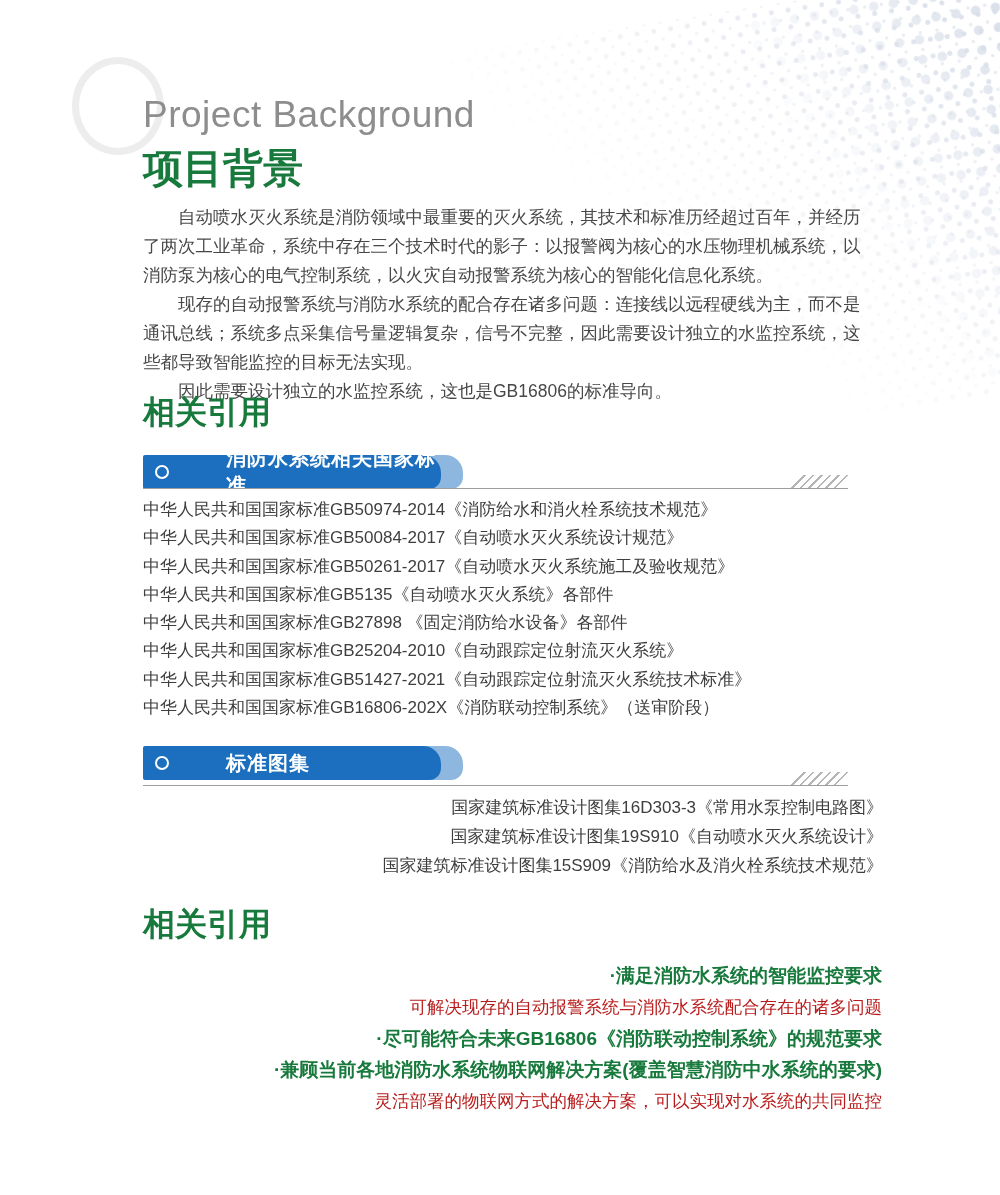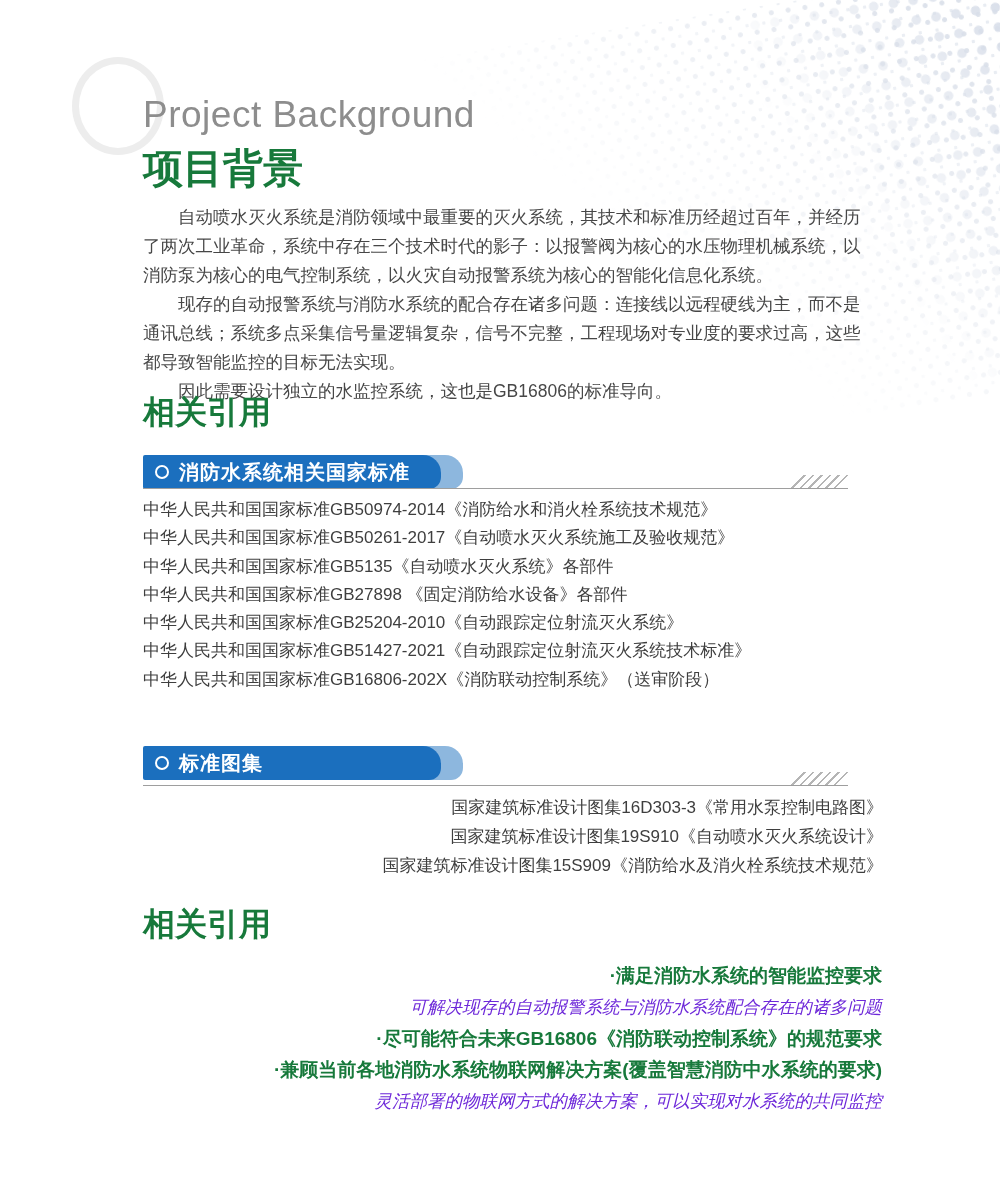--- a/index.html
+++ b/index.html
@@ -57,21 +57,21 @@
   .banner-1 { top:455px; }
   .banner-2 { top:746px; }
   .banner-echo {
     position:absolute; left:22px; top:0; width:298px; height:34px;
     background:rgba(27,111,190,0.5); border-radius:2px 18px 12px 2px;
   }
   .banner-main {
     position:absolute; left:0; top:0; width:298px; height:34px;
     background:#1B6FBE; border-radius:2px 18px 12px 2px;
     display:flex; align-items:center; padding-left:12px;
-    color:#ffffff; font-size:20px; font-weight:bold; letter-spacing:1px;
+    color:#ffffff; font-size:20px; font-weight:bold; letter-spacing:1px;gap:47px;
   }
   .banner-ring {
     width:14px; height:14px; border:2px solid #ffffff; border-radius:50%;
     margin-right:10px; flex:0 0 auto;
   }
 
   .rule { position:absolute; left:143px; width:705px; height:1px; background:#9e9e9e; }
   .rule-1 { top:488px; }
   .rule-2 { top:785px; }
   .hatch {
@@ -85,55 +85,56 @@
   .std-list { position:absolute; left:143px; top:496px; width:740px;
     font-size:17px; line-height:28.3px; color:#3e3e3e; list-style:none; }
   .atlas-list { position:absolute; left:143px; top:793px; width:740px;
     font-size:17px; line-height:29px; color:#3e3e3e; list-style:none;text-align:right; }
 
   .goals { position:absolute; left:122px; top:961px; width:760px; list-style:none;text-align:right; }
   .goal-primary {
     font-size:19px; font-weight:bold; color:#17793B; line-height:30px; margin-bottom:1px;
   }
   .goal-secondary {
-    font-size:17.5px; color:#6d28d9; line-height:30px; padding-left:21px; margin-bottom:2px;font-style:italic;
+    font-size:17.5px; color:#b91c1c; line-height:30px; padding-left:21px; margin-bottom:2px;
   }
 </style>
 </head>
 <body>
 
 <div class="page">
 
   <div class="halftone"></div>
   <div class="halftone-big"></div>
   <div class="deco-ring"></div>
 
   <div class="title-en">Project Background</div>
   <div class="title-zh">项目背景</div>
 
   <div class="intro">
     <p>自动喷水灭火系统是消防领域中最重要的灭火系统，其技术和标准历经超过百年，并经历了两次工业革命，系统中存在三个技术时代的影子：以报警阀为核心的水压物理机械系统，以消防泵为核心的电气控制系统，以火灾自动报警系统为核心的智能化信息化系统。</p>
-    <p>现存的自动报警系统与消防水系统的配合存在诸多问题：连接线以远程硬线为主，而不是通讯总线；系统多点采集信号量逻辑复杂，信号不完整，工程现场对专业度的要求过高，这些都导致智能监控的目标无法实现。</p>
+    <p>现存的自动报警系统与消防水系统的配合存在诸多问题：连接线以远程硬线为主，而不是通讯总线；系统多点采集信号量逻辑复杂，信号不完整，因此需要设计独立的水监控系统，这些都导致智能监控的目标无法实现。</p>
     <p>因此需要设计独立的水监控系统，这也是GB16806的标准导向。</p>
   </div>
 
   <div class="h2 h2-ref">相关引用</div>
 
   <div class="banner banner-1">
     <div class="banner-echo"></div>
     <div class="banner-main">
       <span class="banner-ring"></span>
       <span>消防水系统相关国家标准</span>
     </div>
   </div>
   <div class="rule rule-1"></div>
   <div class="hatch hatch-1"></div>
 
   <ul class="std-list">
     <li>中华人民共和国国家标准GB50974-2014《消防给水和消火栓系统技术规范》</li>
+    <li>中华人民共和国国家标准GB50084-2017《自动喷水灭火系统设计规范》</li>
     <li>中华人民共和国国家标准GB50261-2017《自动喷水灭火系统施工及验收规范》</li>
     <li>中华人民共和国国家标准GB5135《自动喷水灭火系统》各部件</li>
     <li>中华人民共和国国家标准GB27898 《固定消防给水设备》各部件</li>
     <li>中华人民共和国国家标准GB25204-2010《自动跟踪定位射流灭火系统》</li>
     <li>中华人民共和国国家标准GB51427-2021《自动跟踪定位射流灭火系统技术标准》</li>
     <li>中华人民共和国国家标准GB16806-202X《消防联动控制系统》（送审阶段）</li>
   </ul>
 
   <div class="banner banner-2">
     <div class="banner-echo"></div>

